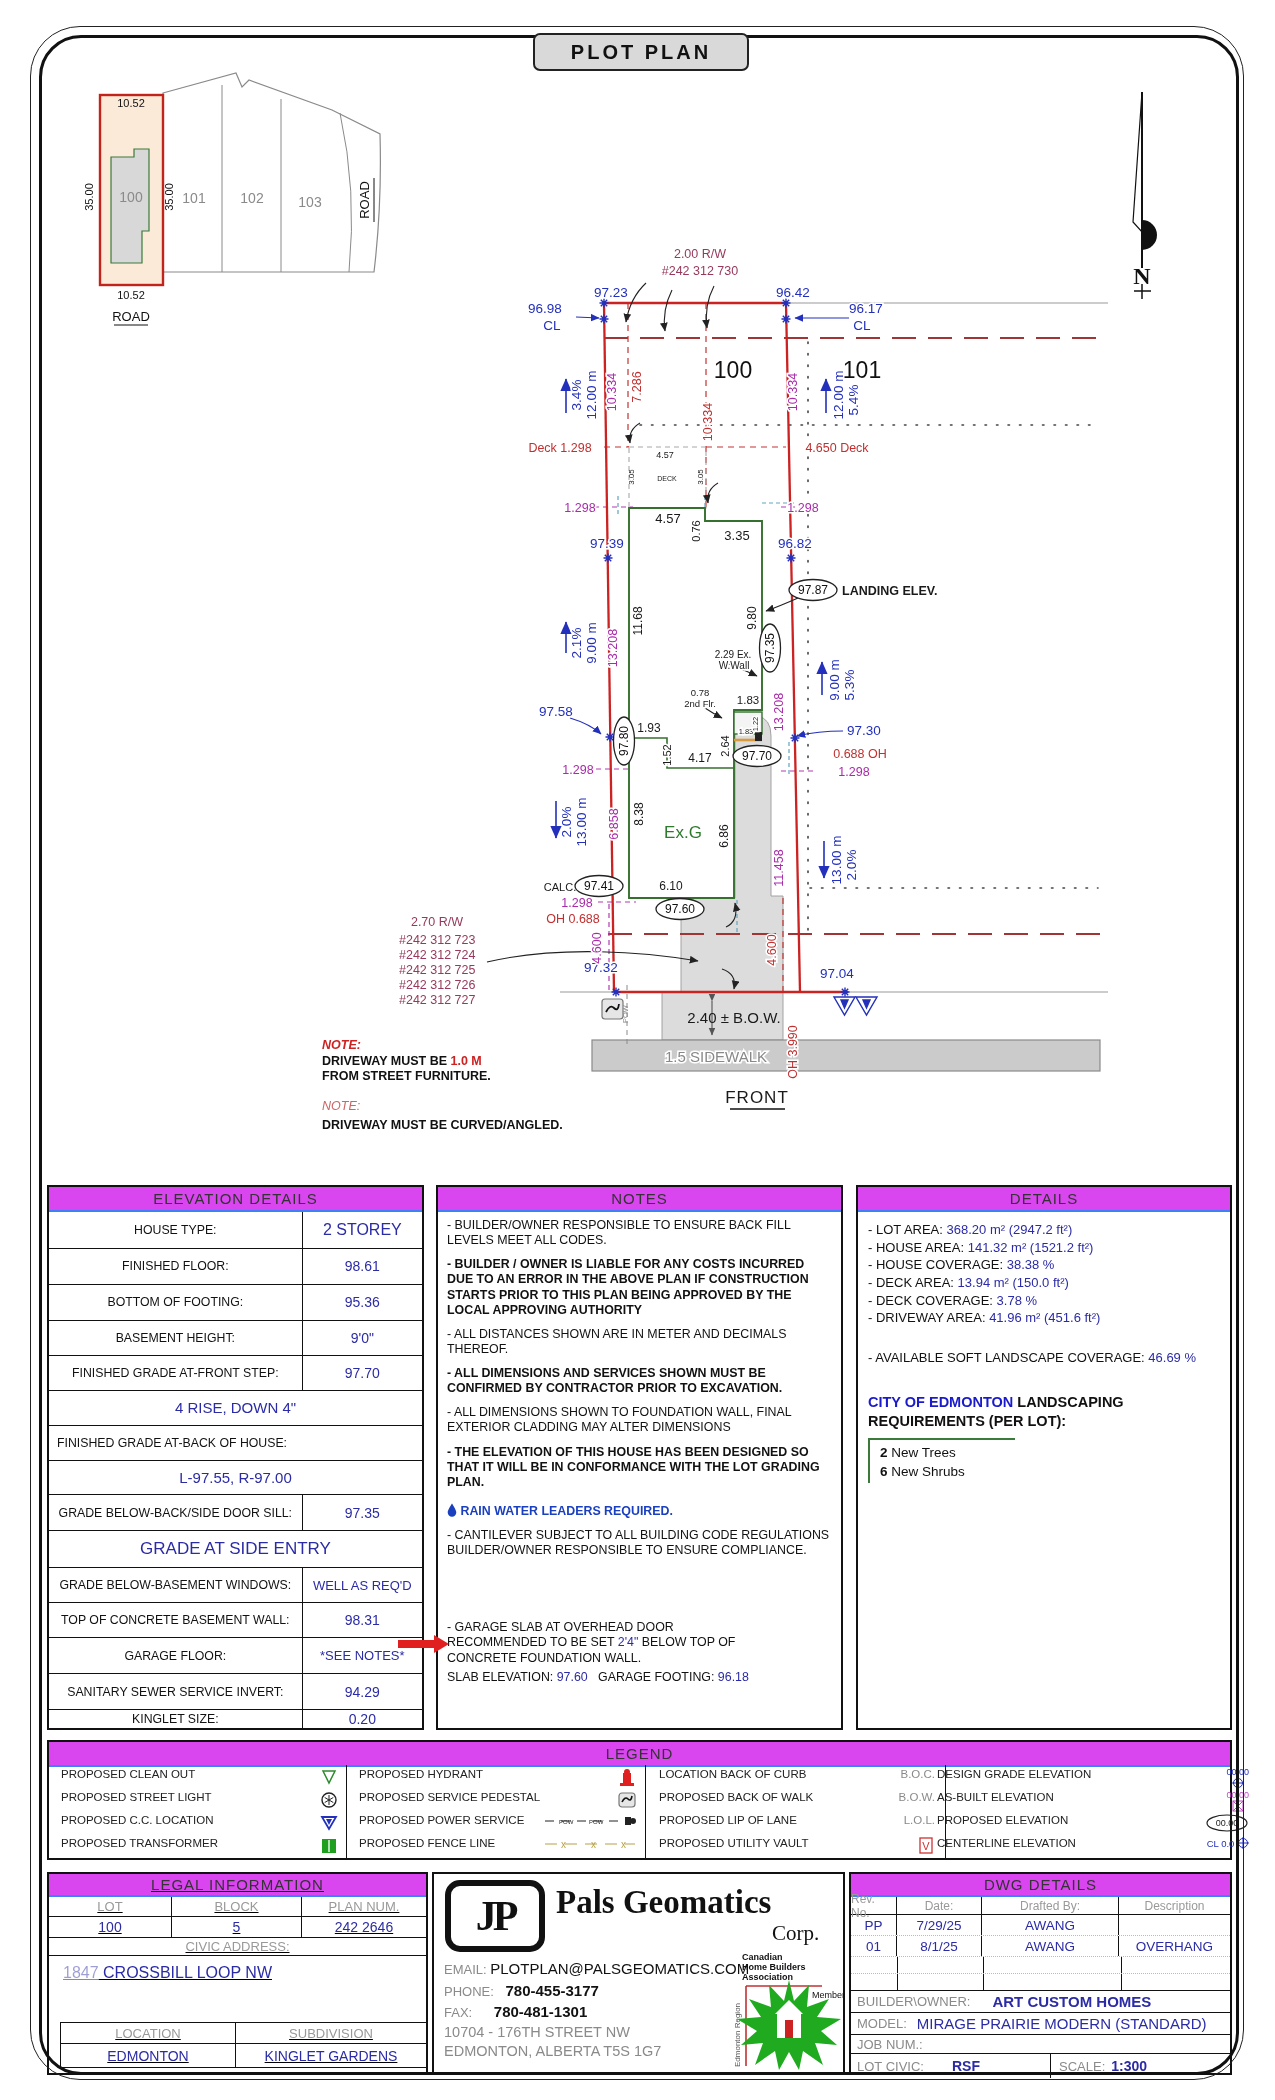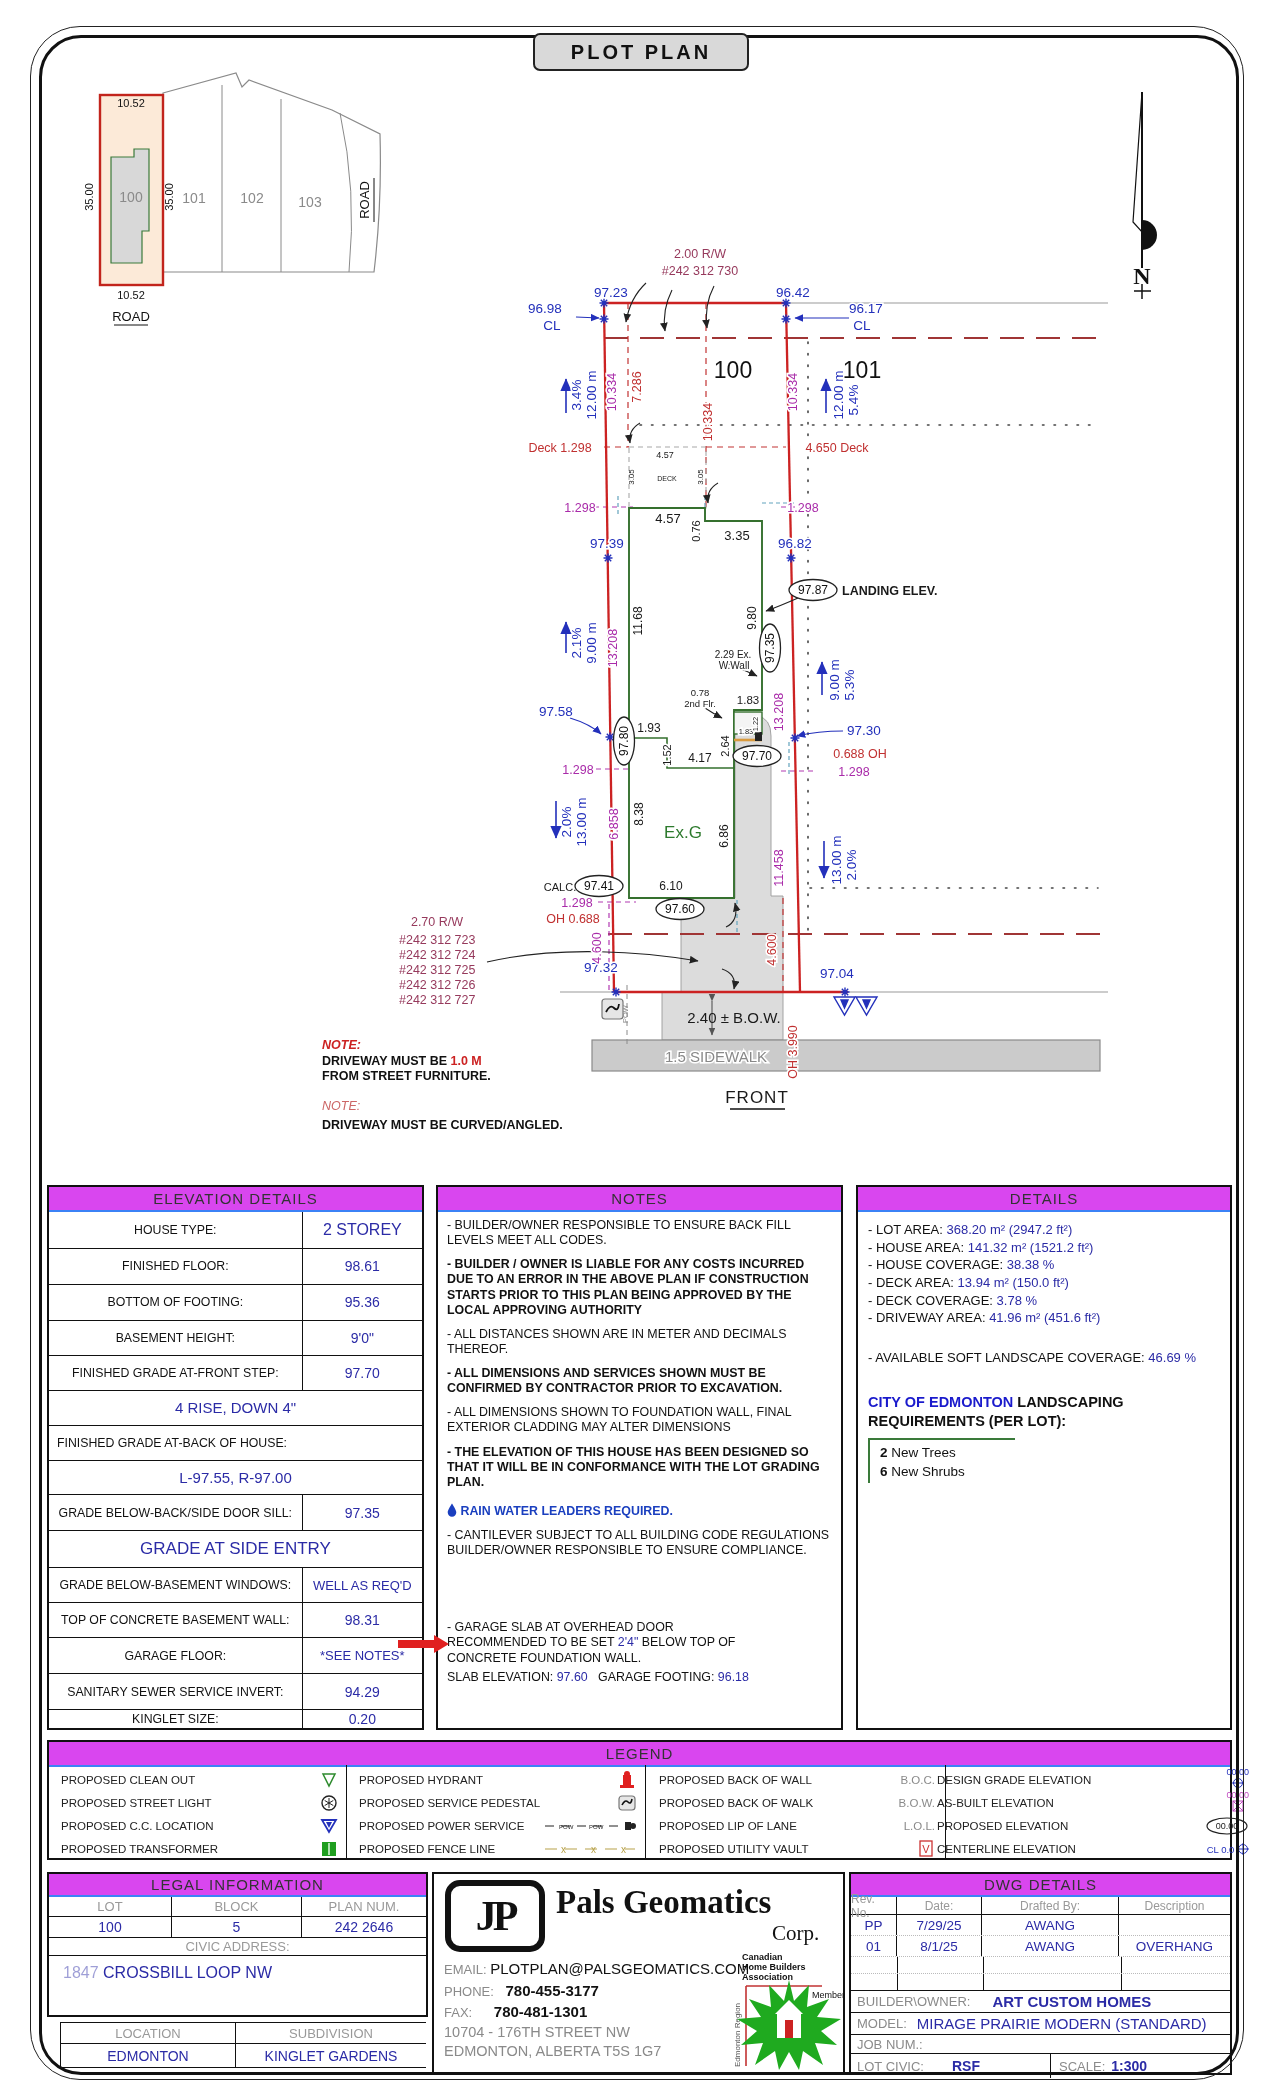--- a/index.html
+++ b/index.html
@@ -30,21 +30,21 @@
   .erow{display:flex;border-bottom:1.5px solid #111;align-items:center;}
   .erow:last-child{border-bottom:none;}
   .el{flex:0 0 68%;border-right:1.5px solid #111;align-self:stretch;display:flex;align-items:center;justify-content:center;
       font-size:12.3px;color:#111;text-align:center;padding:2px 7px;box-sizing:border-box;}
   .ev{flex:1;display:flex;align-items:center;justify-content:center;font-size:14px;color:#2b2ba6;}
   .efull{display:flex;align-items:center;justify-content:center;border-bottom:1.5px solid #111;font-size:12.3px;color:#111;}
   .blue{color:#2b2ba6;}
   .notesbody{padding:6px 9px;font-size:12.4px;color:#111;line-height:1.22;}
   .notesbody p{margin:0 0 9px 0;}
   .detbody{padding:9px 10px;font-size:13px;color:#111;line-height:1.36;}
-  .lgrow{display:flex;align-items:center;height:23px;}
+  .lgrow{display:flex;height:23px;}
   .lgl{font-size:11.5px;color:#222;}
   .lga{font-size:11.5px;color:#8a8a8a;}
   .gheader{color:#999;}
   .cell{box-sizing:border-box;display:flex;align-items:center;justify-content:center;}
   .vblue{color:#2b2ba6;}
   .smallgray{color:#8a8a8a;}
 </style>
 </head>
 <body>
 
@@ -509,21 +509,21 @@
           <line x1="0" y1="7" x2="90" y2="7" stroke="#b8a24a" stroke-width="1.2" stroke-dasharray="12 8"></line>
           <text x="16" y="11" font-size="10" fill="#b8a24a">x</text>
           <text x="46" y="11" font-size="10" fill="#b8a24a">x</text>
           <text x="76" y="11" font-size="10" fill="#b8a24a">x</text>
         </svg>
         </div>
     </div>
 
     <div class="abs" style="left:610px;top:26px;width:276px;">
       <div class="lgrow">
-          <span class="lgl" style="flex:1">PROPOSED BACK OF WALL</span>
+          <span class="lgl" style="flex:1">LOCATION BACK OF CURB</span>
           <span class="lga">B.O.C.</span>
         </div>
       <div class="lgrow">
           <span class="lgl" style="flex:1">PROPOSED BACK OF WALK</span>
           <span class="lga">B.O.W.</span>
         </div>
       <div class="lgrow">
           <span class="lgl" style="flex:1">PROPOSED LIP OF LANE</span>
           <span class="lga">L.O.L.</span>
         </div>
@@ -561,21 +561,21 @@
       <div class="lgrow">
           <span class="lgl" style="flex:1">CENTERLINE ELEVATION</span>
         <span style="font-size:9.5px;color:#2330bb"><span>CL 0.0</span> <svg width="12" height="12" style="vertical-align:-2px">
               <circle cx="6" cy="6" r="4.5" fill="none" stroke="#2330bb"></circle>
               <path d="M6,0 V12 M0,6 H12" stroke="#2330bb" stroke-width="1"></path>
             </svg></span>
         </div>
     </div>
   </div>
 
-  <div class="abs panel" style="left:47px;top:1872px;width:381px;height:145px;">
+  <div class="abs panel" style="left:47px;top:1872px;width:381px;height:203px;text-decoration:underline;">
     <div class="phead" style="height:21px">LEGAL INFORMATION</div>
     <div style="display:flex;border-bottom:1.5px solid #111;height:19px;">
       <div class="cell gheader" style="flex:0 0 123px;border-right:1.5px solid #111;font-size:13px">LOT</div>
       <div class="cell gheader" style="flex:0 0 130px;border-right:1.5px solid #111;font-size:13px">BLOCK</div>
       <div class="cell gheader" style="flex:1;font-size:13px">PLAN NUM.</div>
     </div>
     <div style="display:flex;border-bottom:1.5px solid #111;height:20px;">
       <div class="cell vblue" style="flex:0 0 123px;border-right:1.5px solid #111;font-size:14px">100</div>
       <div class="cell vblue" style="flex:0 0 130px;border-right:1.5px solid #111;font-size:14px">5</div>
       <div class="cell vblue" style="flex:1;font-size:14px">242 2646</div>

